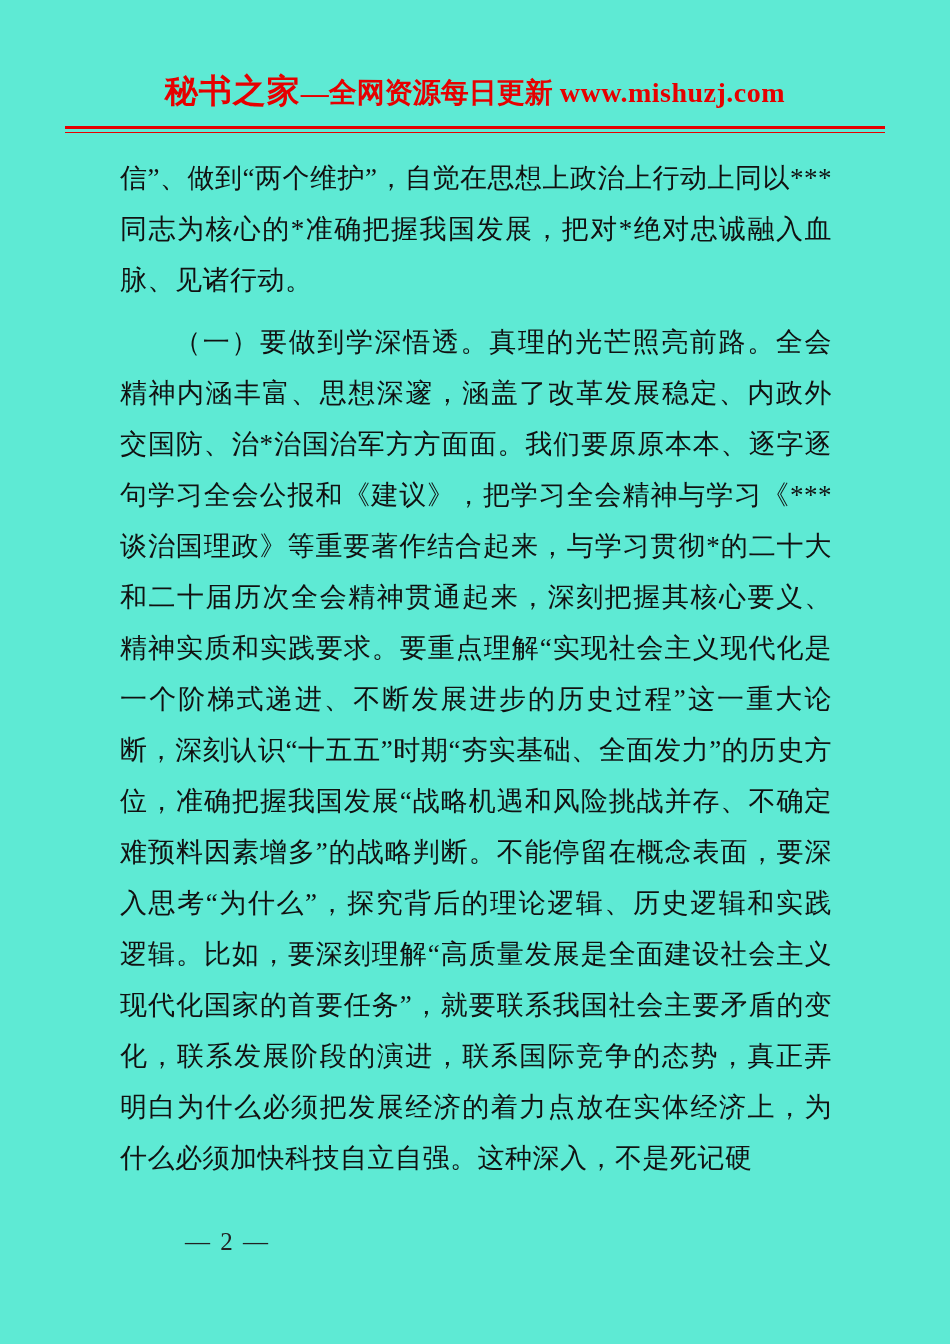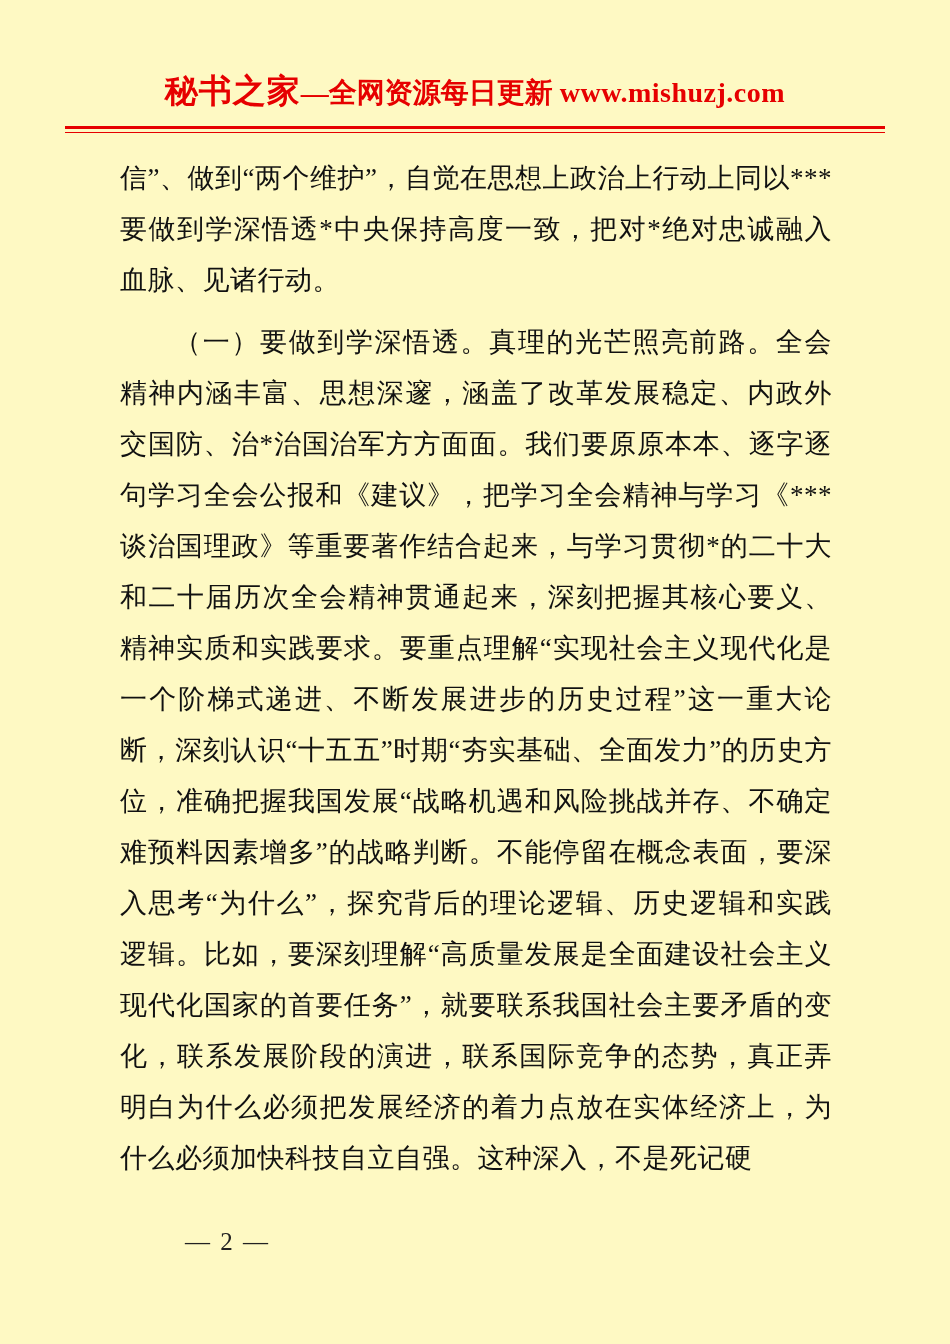--- a/index.html
+++ b/index.html
@@ -5,21 +5,21 @@
   html, body {
     margin: 0;
     padding: 0;
     background: #ffffff;
   }
   .page {
     position: relative;
     width: 950px;
     height: 1344px;
     margin: 0 auto;
-    background: #fef9c3;
+    background: #5eead4;
     overflow: hidden;
     font-family: "Liberation Serif", "DejaVu Serif", serif;
     color: #111111;
   }
   
   .page-header {
     padding-top: 72px;
     text-align: center;
   }
   .header-line {
@@ -79,21 +79,21 @@
 <div class="page">
 
   <header class="page-header">
     <div class="header-line">
       <span class="site" style="color: rgb(230, 0, 0);">秘书之家</span><span class="tag" style="color: rgb(230, 0, 0);">—全网资源每日更新 </span><span class="url" style="color: rgb(230, 0, 0);">www.mishuzj.com</span>
     </div>
     <div class="header-rule" style="border-top-color: rgb(230, 0, 0); border-bottom-color: rgb(230, 0, 0);"></div>
   </header>
 
   <main class="doc-body" id="doc-body">
-      <p class="para">信”、做到“两个维护”，自觉在思想上政治上行动上同以***要做到学深悟透*中央保持高度一致，把对*绝对忠诚融入血脉、见诸行动。</p>
+      <p class="para">信”、做到“两个维护”，自觉在思想上政治上行动上同以***同志为核心的*准确把握我国发展，把对*绝对忠诚融入血脉、见诸行动。</p>
       <p class="para indent">（一）要做到学深悟透。真理的光芒照亮前路。全会精神内涵丰富、思想深邃，涵盖了改革发展稳定、内政外交国防、治*治国治军方方面面。我们要原原本本、逐字逐句学习全会公报和《建议》，把学习全会精神与学习《***谈治国理政》等重要著作结合起来，与学习贯彻*的二十大和二十届历次全会精神贯通起来，深刻把握其核心要义、精神实质和实践要求。要重点理解“实现社会主义现代化是一个阶梯式递进、不断发展进步的历史过程”这一重大论断，深刻认识“十五五”时期“夯实基础、全面发力”的历史方位，准确把握我国发展“战略机遇和风险挑战并存、不确定难预料因素增多”的战略判断。不能停留在概念表面，要深入思考“为什么”，探究背后的理论逻辑、历史逻辑和实践逻辑。比如，要深刻理解“高质量发展是全面建设社会主义现代化国家的首要任务”，就要联系我国社会主要矛盾的变化，联系发展阶段的演进，联系国际竞争的态势，真正弄明白为什么必须把发展经济的着力点放在实体经济上，为什么必须加快科技自立自强。这种深入，不是死记硬</p>
     </main>
 
   <footer class="page-footer">
     <span>— 2 —</span>
   </footer>
 
 </div>
 
 </body></html>

